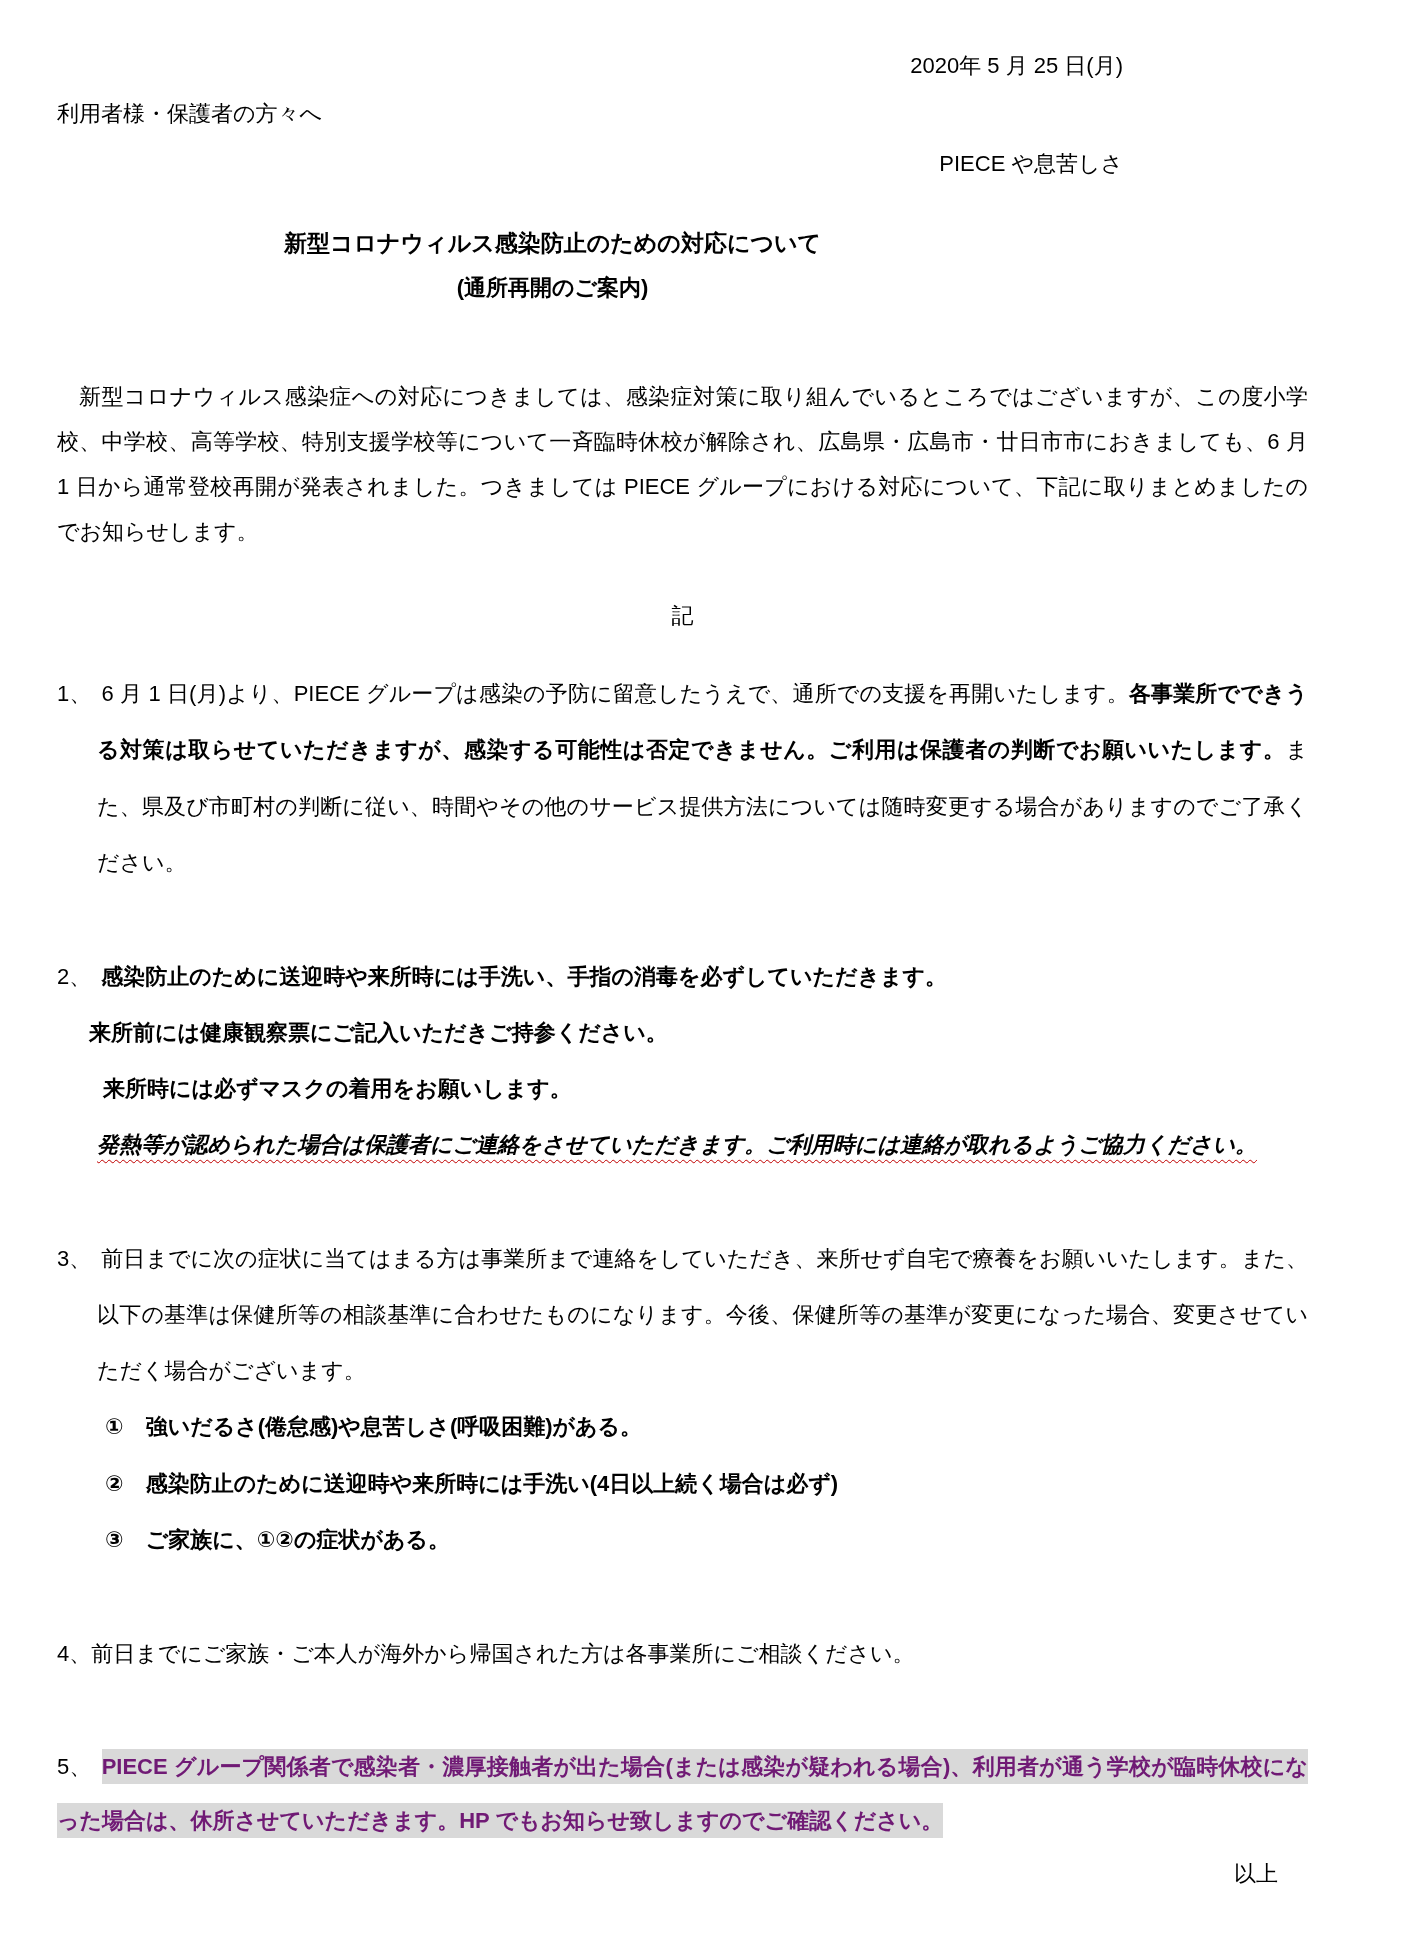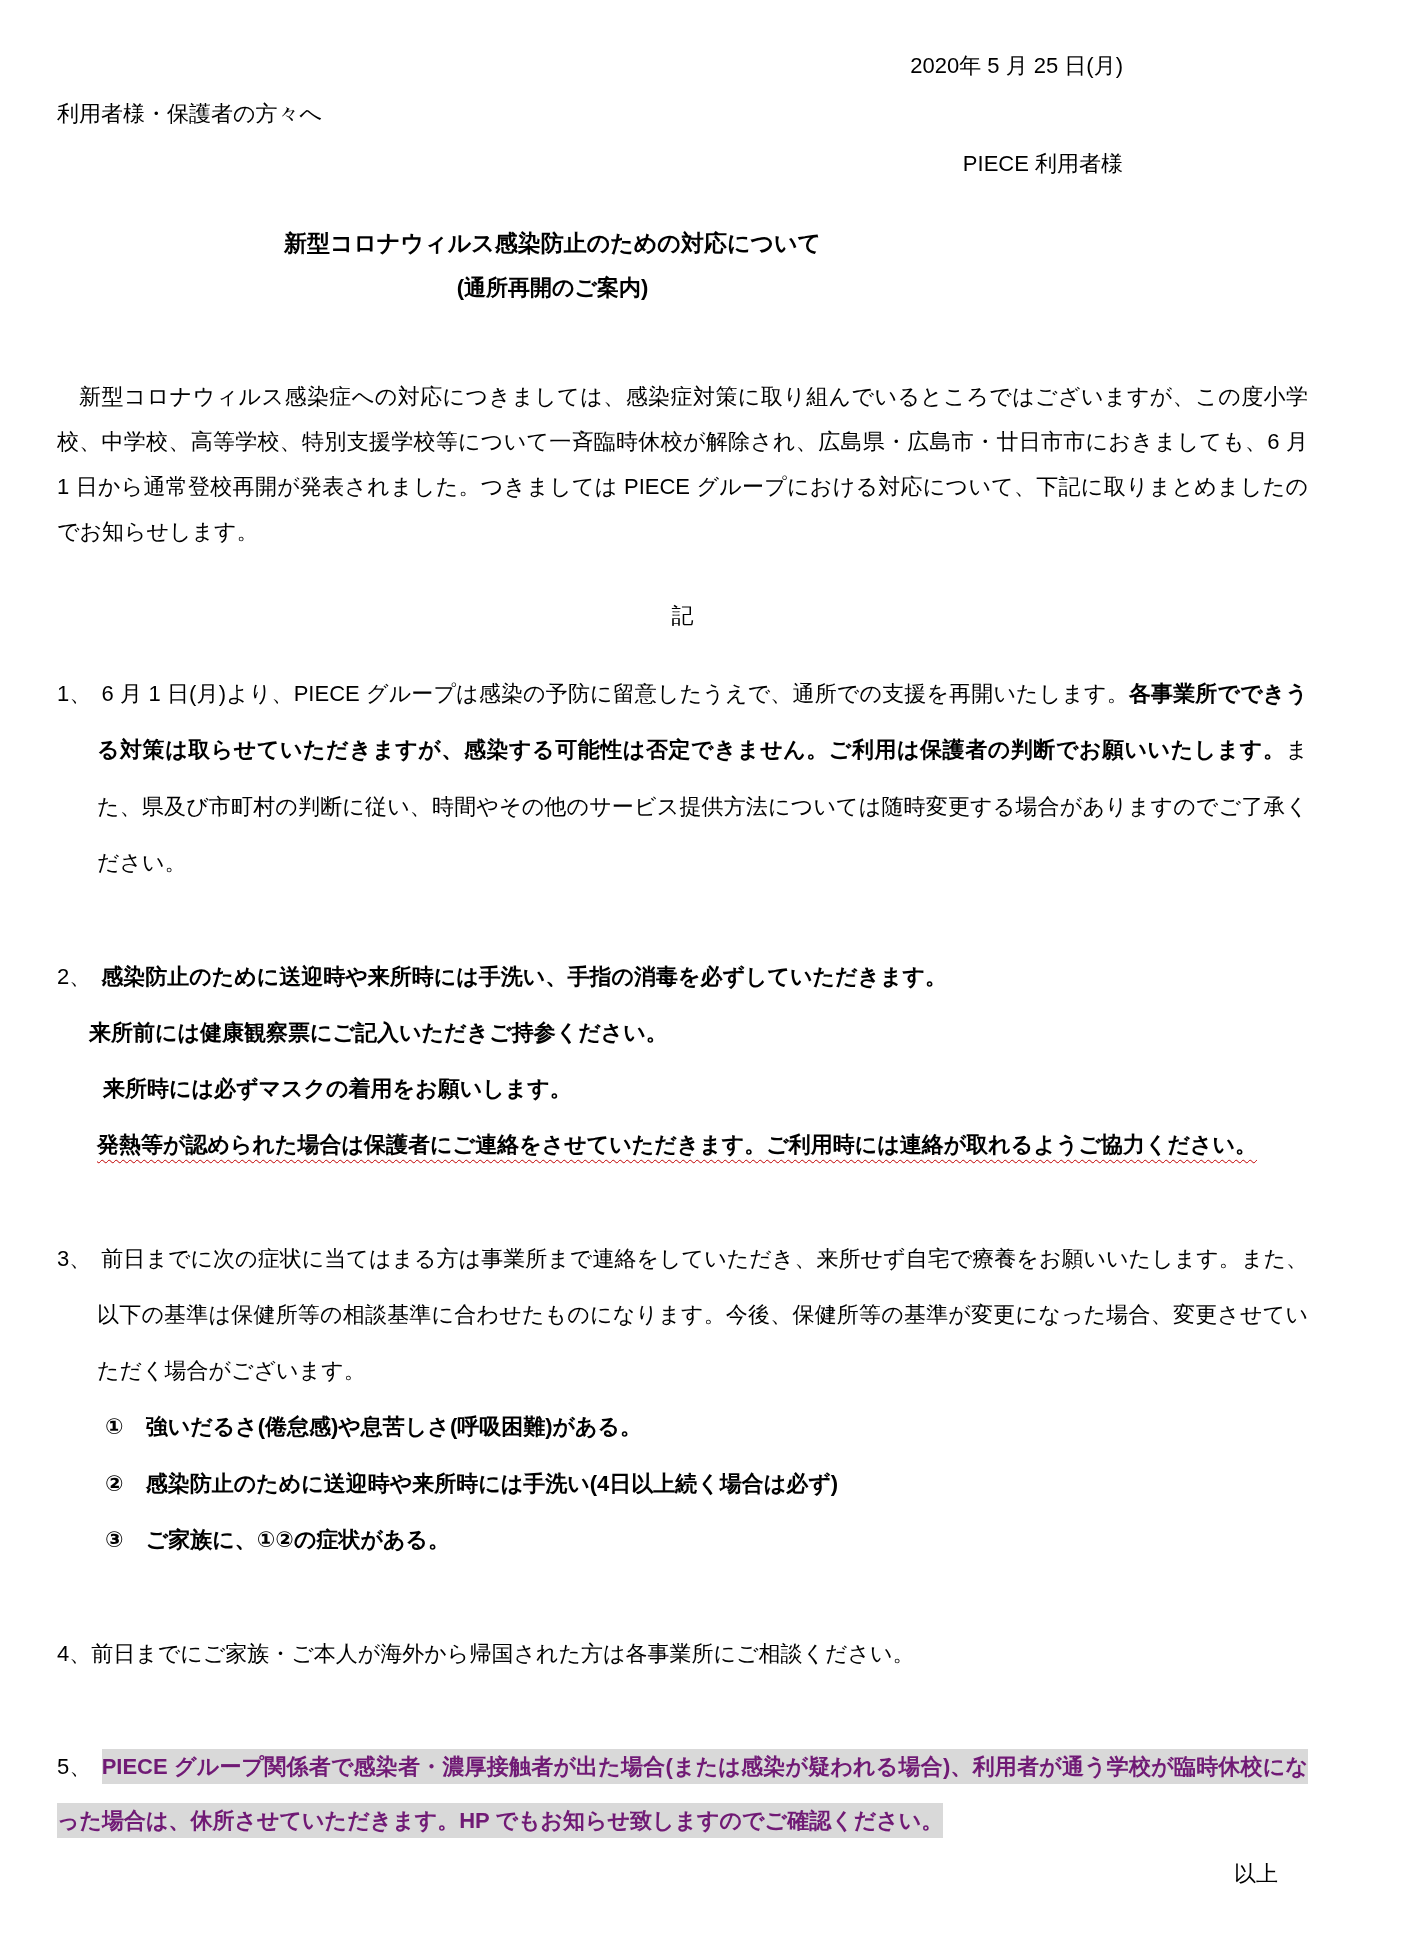--- a/index.html
+++ b/index.html
@@ -32,20 +32,21 @@
   .sub-line{ font-weight:bold; }
   .sub2{ margin-left:32px;font-family:Liberation Serif, serif; }
   .sub3{ margin-left:46px; }
   .sub4{ margin-left:40px; }
   .wavy{
     text-decoration:underline;
     text-decoration-style:wavy;
     text-decoration-color:#c00000;
     text-decoration-thickness:1px;
     text-underline-offset:7px;
+    font-style:italic;
   }
   .circ{ padding-left:48px;font-weight:bold; }
   .item-tight{ margin-bottom:58px; }
   .item5{ margin:0 0 0 0;line-height:2.45;text-align:justify; }
   .hl{
     font-weight:bold;
     color:#701a75;
     background:#D9D9D9;
     padding:5px 0;
     -webkit-box-decoration-break:clone;
@@ -56,21 +57,21 @@
 </style>
 </head>
 <body>
 
 <div class="page">
 
   <div class="right-block date-line">2020年 5 月 25 日(月)</div>
 
   <div class="recipient-line">利用者様・保護者の方々へ</div>
 
-  <div class="right-block sender-line">PIECE 利用者様</div>
+  <div class="right-block sender-line">PIECE や息苦しさ</div>
 
   <div class="title-line">新型コロナウィルス感染防止のための対応について</div>
   <div class="subtitle-line">(通所再開のご案内)</div>
 
   <p class="intro">新型コロナウィルス感染症への対応につきましては、感染症対策に取り組んでいるところではございますが、この度小学校、中学校、高等学校、特別支援学校等について一斉臨時休校が解除され、広島県・広島市・廿日市市におきましても、6 月 1 日から通常登校再開が発表されました。つきましては PIECE グループにおける対応について、下記に取りまとめましたのでお知らせします。</p>
 
   <div class="ki">記</div>
 
   <p class="item hang"><span class="num">1、</span><span>6 月 1 日(月)より、PIECE グループは感染の予防に留意したうえで、通所での支援を再開いたします。</span><span class="b">各事業所でできうる対策は取らせていただきますが、感染する可能性は否定できません。ご利用は保護者の判断でお願いいたします。</span><span>また、県及び市町村の判断に従い、時間やその他のサービス提供方法については随時変更する場合がありますのでご了承ください。</span></p>
 

